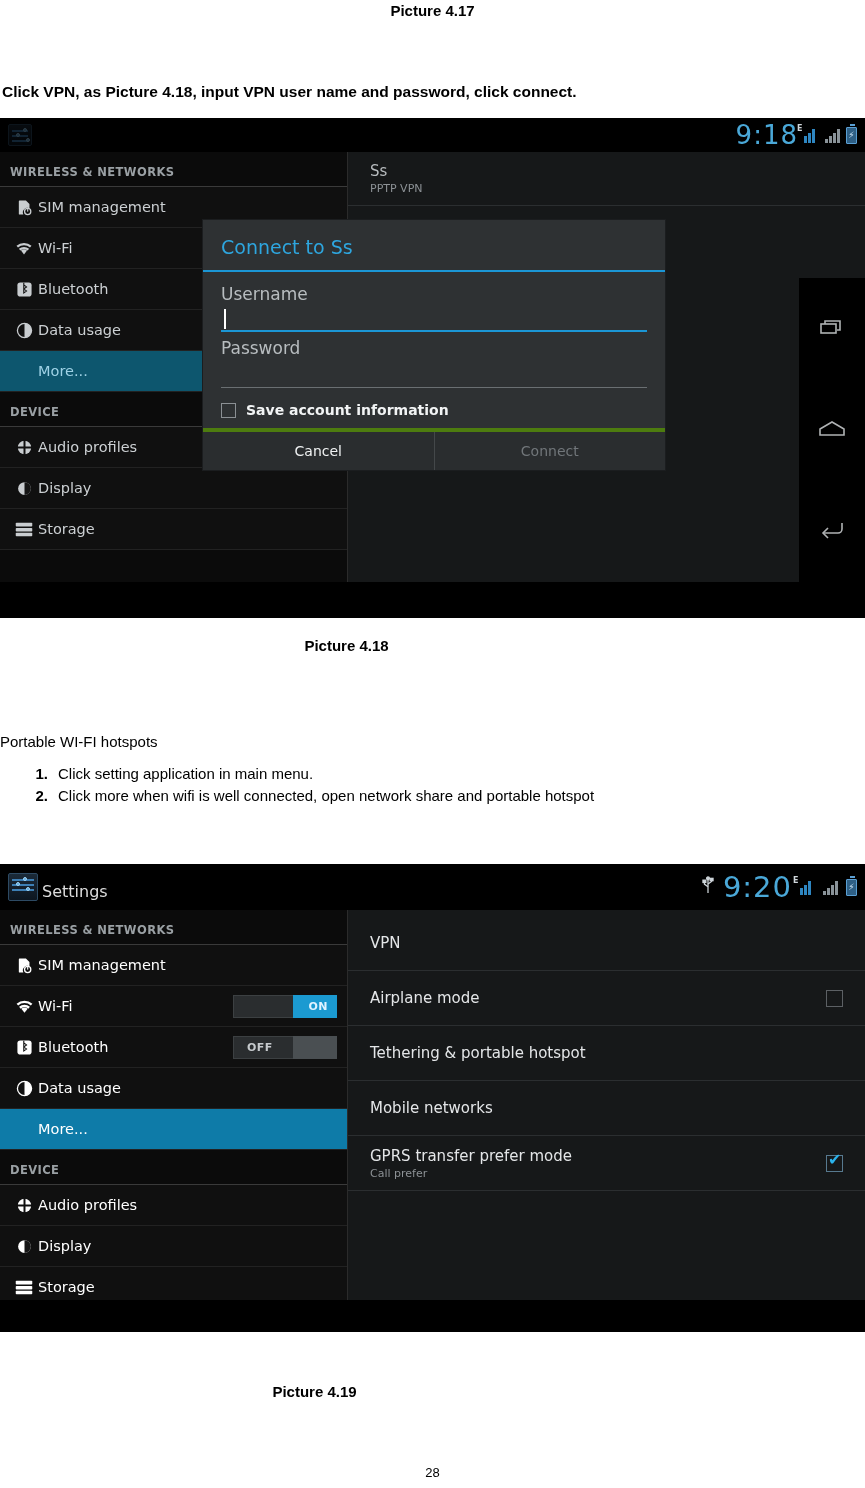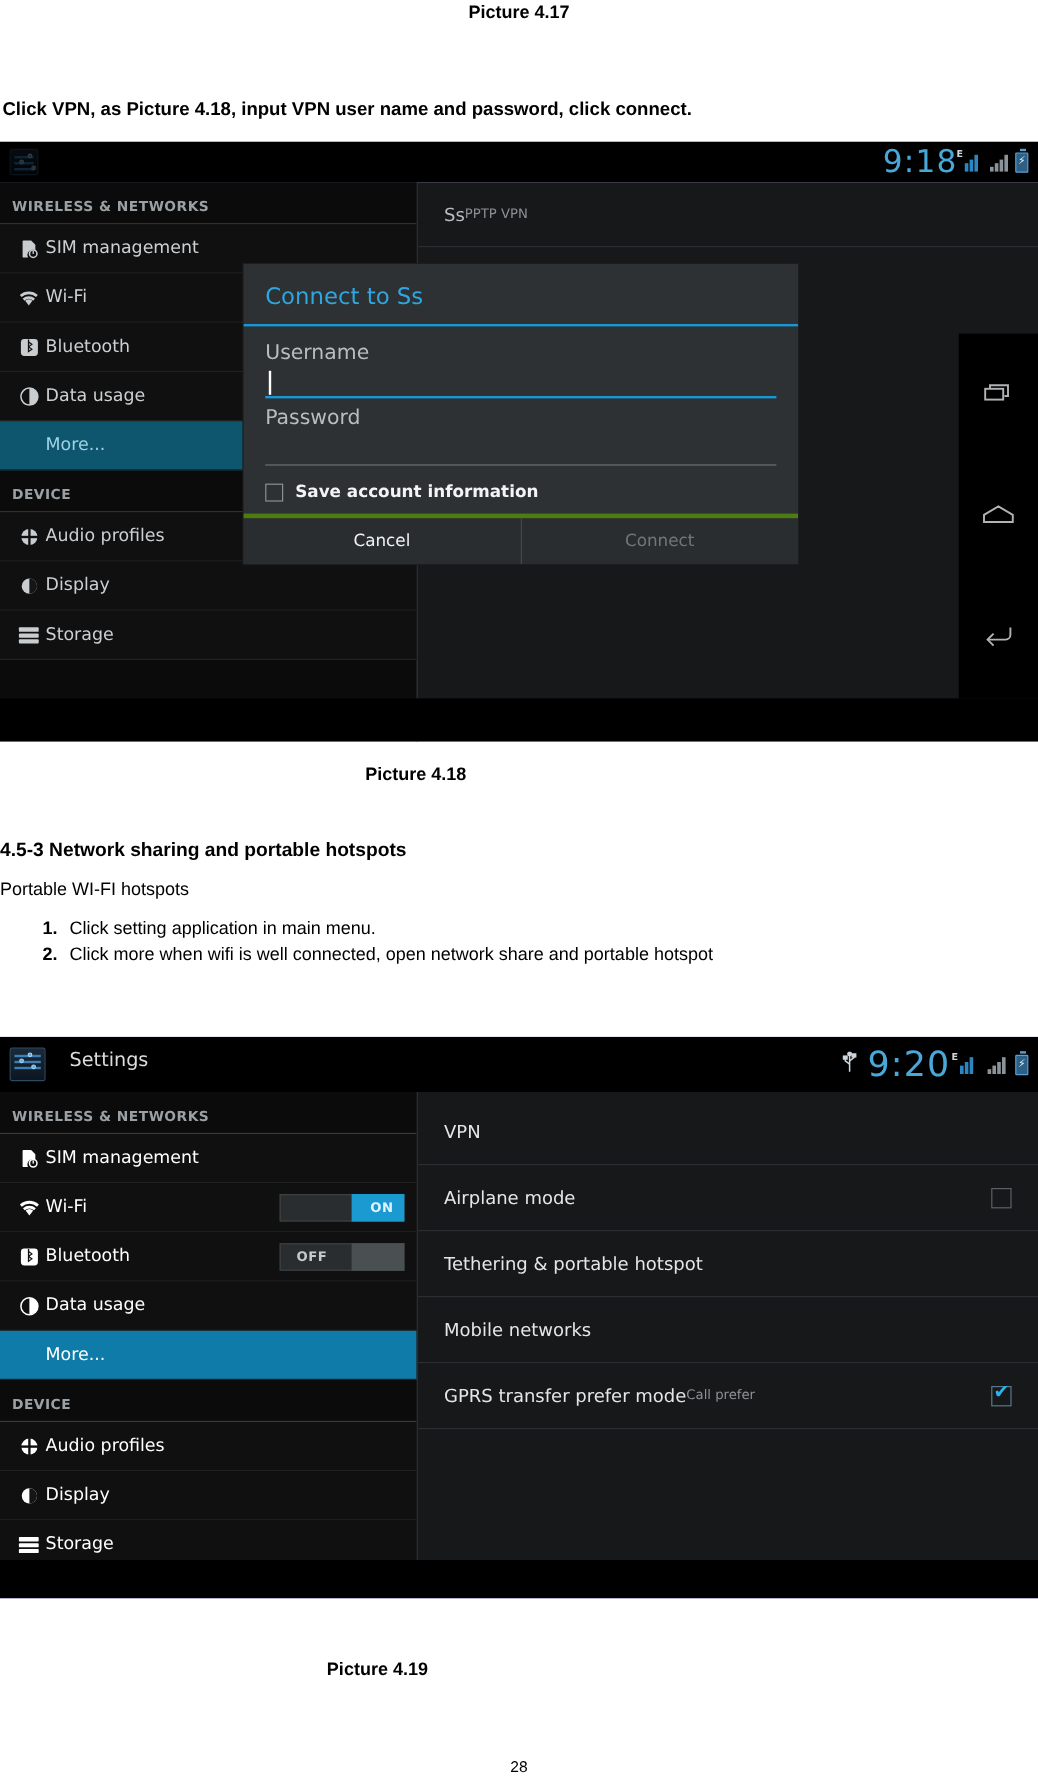--- a/index.html
+++ b/index.html
@@ -55,21 +55,21 @@
     font-family: "DejaVu Sans", sans-serif;
   }
 
   
   .statusbar {
     position: absolute; left:0; right:0; top:0;
     height: 34px;
     background: #000;
     display: flex; align-items: center;
   }
-  .sb-left { display:flex; align-items:flex-start; gap:20px; padding-left:8px; }
+  .sb-left { display:flex; align-items:flex-end; gap:4px; padding-left:8px; }
   .sb-appicon {
     width: 24px; height: 22px;
     border: 1px solid #2d4a63;
     background: linear-gradient(#1b2a38,#0d1620);
     border-radius: 2px;
     position: relative;
     flex: none;
   }
   .sb-appicon i {
     position:absolute; left:3px; right:3px; height:1.5px; background:#3d7fb5;
@@ -153,21 +153,21 @@
   .toggle.off .knb { right:0; background:#4a4f52; }
   .toggle .lbl { position:absolute; z-index:2; }
   .toggle.on .lbl { right:9px; color:#dff3ff; }
   .toggle.off .lbl { left:14px; color:#c6cacd; }
 
   .content { flex:1; background:#161819; position:relative; }
   .list-row {
     height: 55px; padding: 0 22px;
     display:flex; align-items:center; border-bottom:1px solid #2b2e30;
   }
-  .lr-texts { display:flex; flex-direction:row; justify-content:center; }
+  .lr-texts { display:flex; flex-direction:column; justify-content:center; }
   .lr-title { font-size:15px; color:#e4e6e8; }
   .lr-sub { font-size:11px; color:#8c9195; margin-top:2px; }
   .checkbox {
     margin-left:auto; width:17px; height:17px;
     border:1.5px solid #5c6064; background:transparent; position:relative;
   }
   .checkbox.checked { border-color:#57798f; }
   .checkbox.checked:after {
     content:"✔"; position:absolute; left:1px; top:-4px;
     font-size:16px; color:#2bb3ec; line-height:1;
@@ -411,21 +411,20 @@
       </div>
       <div class="dlg-actions">
         <div class="dlg-btn">Cancel</div>
         <div class="dlg-btn disabled">Connect</div>
       </div>
     </div>
   </div>
 
   <div class="caption" style="position:absolute; left:0; top:637px; width:693px; text-align:center;">Picture 4.18</div>
 
-  <div class="body-bold" style="position:absolute; left:0px; top:700px; font-size:16px;">4.5-3 Network sharing and portable hotspots</div>
 
   <div class="body-text" style="position:absolute; left:0px; top:733px;">Portable WI-FI hotspots</div>
 
   <div class="ol-list" style="position:absolute; left:20px; top:765px; width:845px;">
     <div class="ol-item">
       <span class="ol-num">1.</span>
       <span class="ol-body">Click setting application in main menu.</span>
     </div>
     <div class="ol-item" style="margin-top:5px;">
       <span class="ol-num">2.</span>

